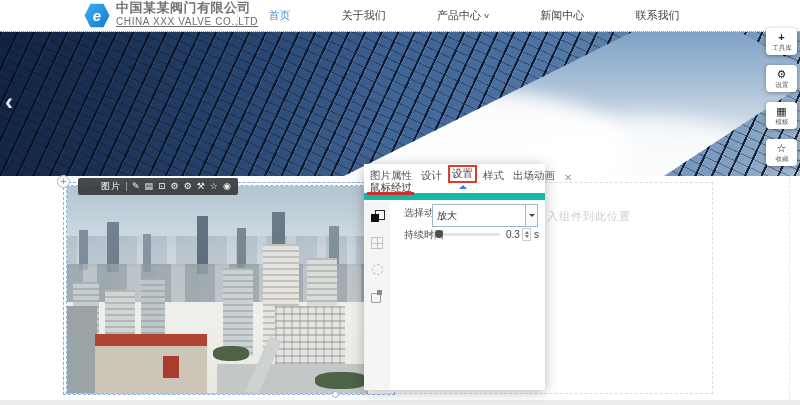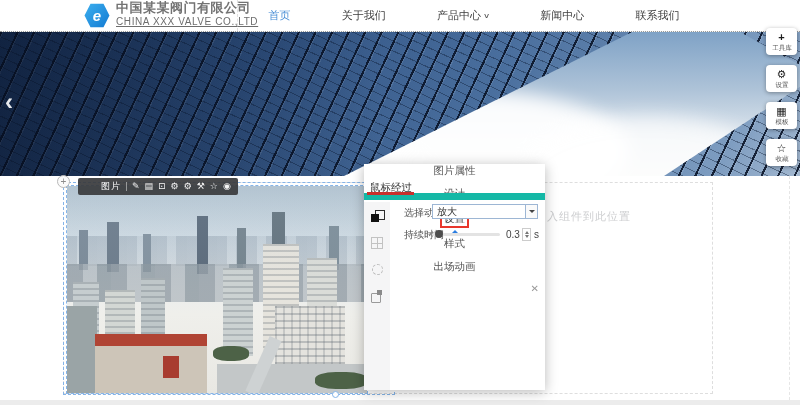--- a/index.html
+++ b/index.html
@@ -88,22 +88,22 @@
   .midband{left:0;top:78px;width:300px;height:38px;
        background:repeating-linear-gradient(90deg,rgba(150,160,168,.85) 0 16px,rgba(176,184,190,.75) 16px 30px,rgba(140,152,160,.8) 30px 44px);}
   .wlines{background-image:repeating-linear-gradient(180deg,rgba(95,105,115,.28) 0 2px,rgba(0,0,0,0) 2px 6px);}
   .grid2{background-image:repeating-linear-gradient(180deg,rgba(90,100,110,.30) 0 2px,rgba(0,0,0,0) 2px 7px),
         repeating-linear-gradient(90deg,rgba(90,100,110,.22) 0 2px,rgba(0,0,0,0) 2px 8px);}
   .tint{inset:0;background:linear-gradient(180deg,rgba(160,185,205,.14),rgba(255,255,255,0) 45%);}
 
   
   .panel{position:absolute;left:364px;top:164px;width:181px;height:226px;background:#fff;
        box-shadow:0 2px 12px rgba(0,0,0,.28);z-index:80;}
-  .tabbar{position:relative;height:19px;display:flex;align-items:center;gap:9px;
-       padding:0 6px;color:#555;font-size:10.5px;flex-direction:column;}
+  .tabbar{position:relative;height:19px;display:flex;align-items:flex-end;gap:9px;
+       padding:0 6px;color:#555;font-size:10.5px;}
   .tab{cursor:pointer;white-space:nowrap;}
   .tab.active{position:relative;color:#3a3a3a;border:2px solid #e8372c;padding:0 2px;margin:0 -3px;}
   .tab.active::after{content:"";position:absolute;left:50%;bottom:-8px;transform:translateX(-50%);
        border:4px solid rgba(0,0,0,0);border-bottom-color:#2a7de1;}
   .panel-close{margin-left:auto;color:#999;font-size:10px;cursor:pointer;}
   .subtabbar{position:relative;height:17px;padding:0 6px;display:flex;align-items:center;
        border-bottom:7px solid #14b8a6;font-size:10.5px;}
   .subtab{color:#333;cursor:pointer;}
   .subtab-underline{position:absolute;left:3px;bottom:-2px;width:47px;height:3px;background:#c9302c;}
   .panel-body{position:absolute;left:0;top:38px;right:0;bottom:0;}
@@ -116,21 +116,21 @@
   .ic-grid{width:12px;height:12px;border:1px solid #c2c2c2;position:relative;}
   .ic-grid::before{content:"";position:absolute;left:0;right:0;top:5px;height:1px;background:#c2c2c2;}
   .ic-grid::after{content:"";position:absolute;top:0;bottom:0;left:5px;width:1px;background:#c2c2c2;}
   .ic-circle{width:11px;height:11px;border:1px dashed #bdbdbd;border-radius:50%;}
   .ic-copy{position:relative;width:12px;height:12px;}
   .ic-copy::before{content:"";position:absolute;left:0;top:3px;width:8px;height:8px;border:1px solid #9a9a9a;border-radius:1px;}
   .ic-copy::after{content:"";position:absolute;left:6px;top:0;width:5px;height:5px;background:#8b8b8b;}
   .row-label{position:absolute;font-size:10px;color:#555;}
   .lab1{left:40px;top:4px;}
   .lab2{left:40px;top:26px;}
-  .select{position:absolute;left:68px;top:2px;width:106px;height:15px;border:1px solid #9db6d4;
+  .select{position:absolute;left:68px;top:2px;width:106px;height:23px;border:1px solid #9db6d4;
        background:#fff;display:flex;align-items:center;cursor:pointer;}
   .select .val{flex:1;padding-left:4px;font-size:10px;color:#333;}
   .select .dd{width:12px;height:100%;border-left:1px solid #9db6d4;display:flex;align-items:center;
        justify-content:center;background:#fafafa;}
   .select .dd i{border:3px solid rgba(0,0,0,0);border-top-color:#444;margin-top:3px;}
   .slider-arrow{position:absolute;left:62px;top:29px;width:0;height:0;
        border:3px solid rgba(0,0,0,0);border-right:4px solid #8a8a8a;}
   .slider{position:absolute;left:68px;top:31px;width:68px;height:3px;background:#e3e3e3;
        border-radius:2px;cursor:pointer;}
   .slider .handle{position:absolute;left:3px;top:-3px;width:8px;height:8px;background:#4d4d4d;border-radius:50%;}

